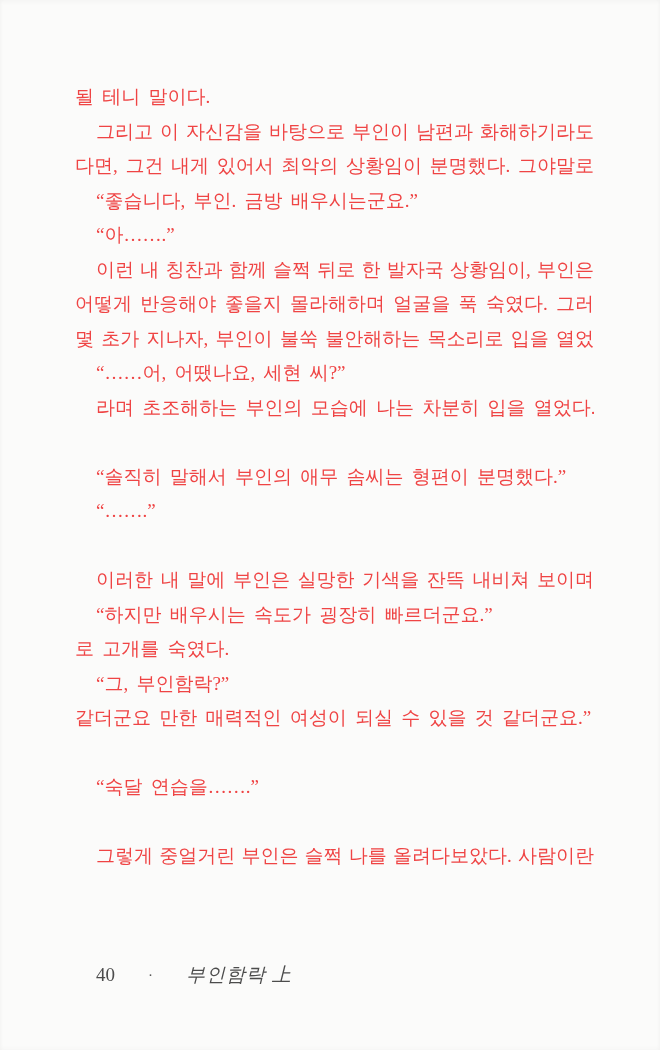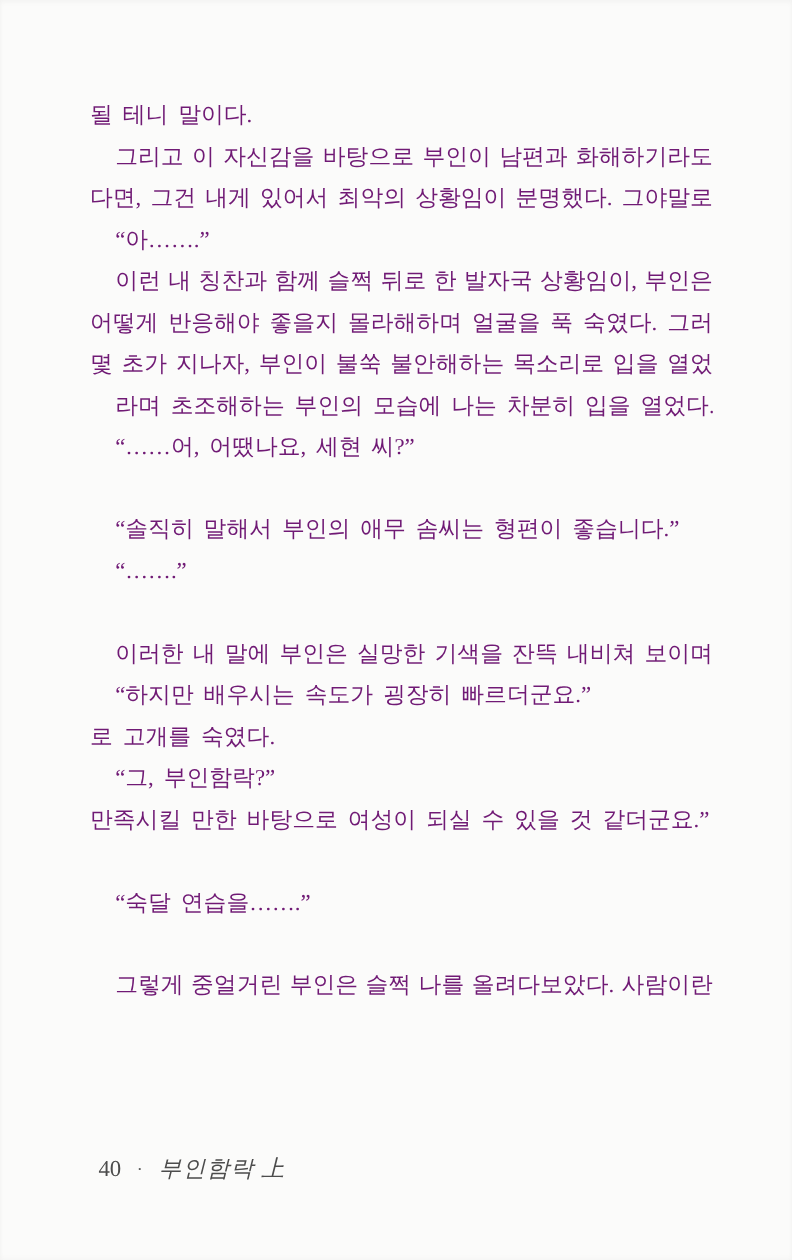--- a/index.html
+++ b/index.html
@@ -27,82 +27,84 @@
     pointer-events: none;
     box-shadow: inset 0 2px 4px rgba(0,0,0,0.03), inset 0 -2px 4px rgba(0,0,0,0.02);
   }
   .text-block {
     position: absolute;
     left: 75px;
     top: 80px;
     width: 519px;
     font-size: 19px;
     line-height: 34.5px;
-    color: #701a75;
+    color: #ef4444;
   }
   .line {
     height: 34.5px;
     overflow: hidden;
     text-align: left;
     word-spacing: 3.5px;
     white-space: nowrap;
   }
   .line.justify {
     white-space: normal;
     word-spacing: 1px;
     text-align: justify;
     text-align-last: justify;
   }
   .line.indent {
     text-indent: 21px;
   }
   .footer {
     position: absolute;
-    left: 82px;
+    left: 96px;
     top: 961px;
     display: flex;
     align-items: center;
     font-size: 19px;
     line-height: 28px;
     color: #4c4c4c;
+    gap: 20px;
   }
   .footer .sep {
     margin: 0 13px;
     font-size: 15px;
     color: #5a5a5a;
   }
   .footer .title {
     letter-spacing: 1px;
     font-style: italic;
   }
 </style>
 </head>
 <body>
 
 <div class="page">
 
   <div class="text-block" id="text-block">
       <div class="line">될 테니 말이다.</div>
       <div class="line indent justify">그리고 이 자신감을 바탕으로 부인이 남편과 화해하기라도 한</div>
       <div class="line justify">다면, 그건 내게 있어서 최악의 상황임이 분명했다. 그야말로 죽</div>
+      <div class="line indent">“좋습니다, 부인. 금방 배우시는군요.”</div>
       <div class="line indent">“아…….”</div>
       <div class="line indent justify">이런 내 칭찬과 함께 슬쩍 뒤로 한 발자국 상황임이, 부인은</div>
       <div class="line justify">어떻게 반응해야 좋을지 몰라해하며 얼굴을 푹 숙였다. 그러다</div>
       <div class="line justify">몇 초가 지나자, 부인이 불쑥 불안해하는 목소리로 입을 열었다.</div>
+      <div class="line indent">“……어, 어땠나요, 세현 씨?”</div>
       <div class="line indent">라며 초조해하는 부인의 모습에 나는 차분히 입을 열었다.</div>
-      <div class="line indent">“……어, 어땠나요, 세현 씨?”</div>
       <div class="line blank">&nbsp;</div>
-      <div class="line indent">“솔직히 말해서 부인의 애무 솜씨는 형편이 좋습니다.”</div>
+      <div class="line indent">“솔직히 말해서 부인의 애무 솜씨는 형편이 분명했다.”</div>
       <div class="line indent">“…….”</div>
       <div class="line blank">&nbsp;</div>
       <div class="line indent justify">이러한 내 말에 부인은 실망한 기색을 잔뜩 내비쳐 보이며 도</div>
       <div class="line indent">“하지만 배우시는 속도가 굉장히 빠르더군요.”</div>
       <div class="line">로 고개를 숙였다.</div>
       <div class="line indent">“그, 부인함락?”</div>
-      <div class="line">만족시킬 만한 바탕으로 여성이 되실 수 있을 것 같더군요.”</div>
+      <div class="line">같더군요 만한 매력적인 여성이 되실 수 있을 것 같더군요.”</div>
       <div class="line blank">&nbsp;</div>
       <div class="line indent">“숙달 연습을…….”</div>
       <div class="line blank">&nbsp;</div>
       <div class="line indent justify">그렇게 중얼거린 부인은 슬쩍 나를 올려다보았다. 사람이란 것</div>
     </div>
 
   <div class="footer">
     <span class="num">40</span>
     <span class="sep">·</span>
     <span class="title">부인함락 上</span>

